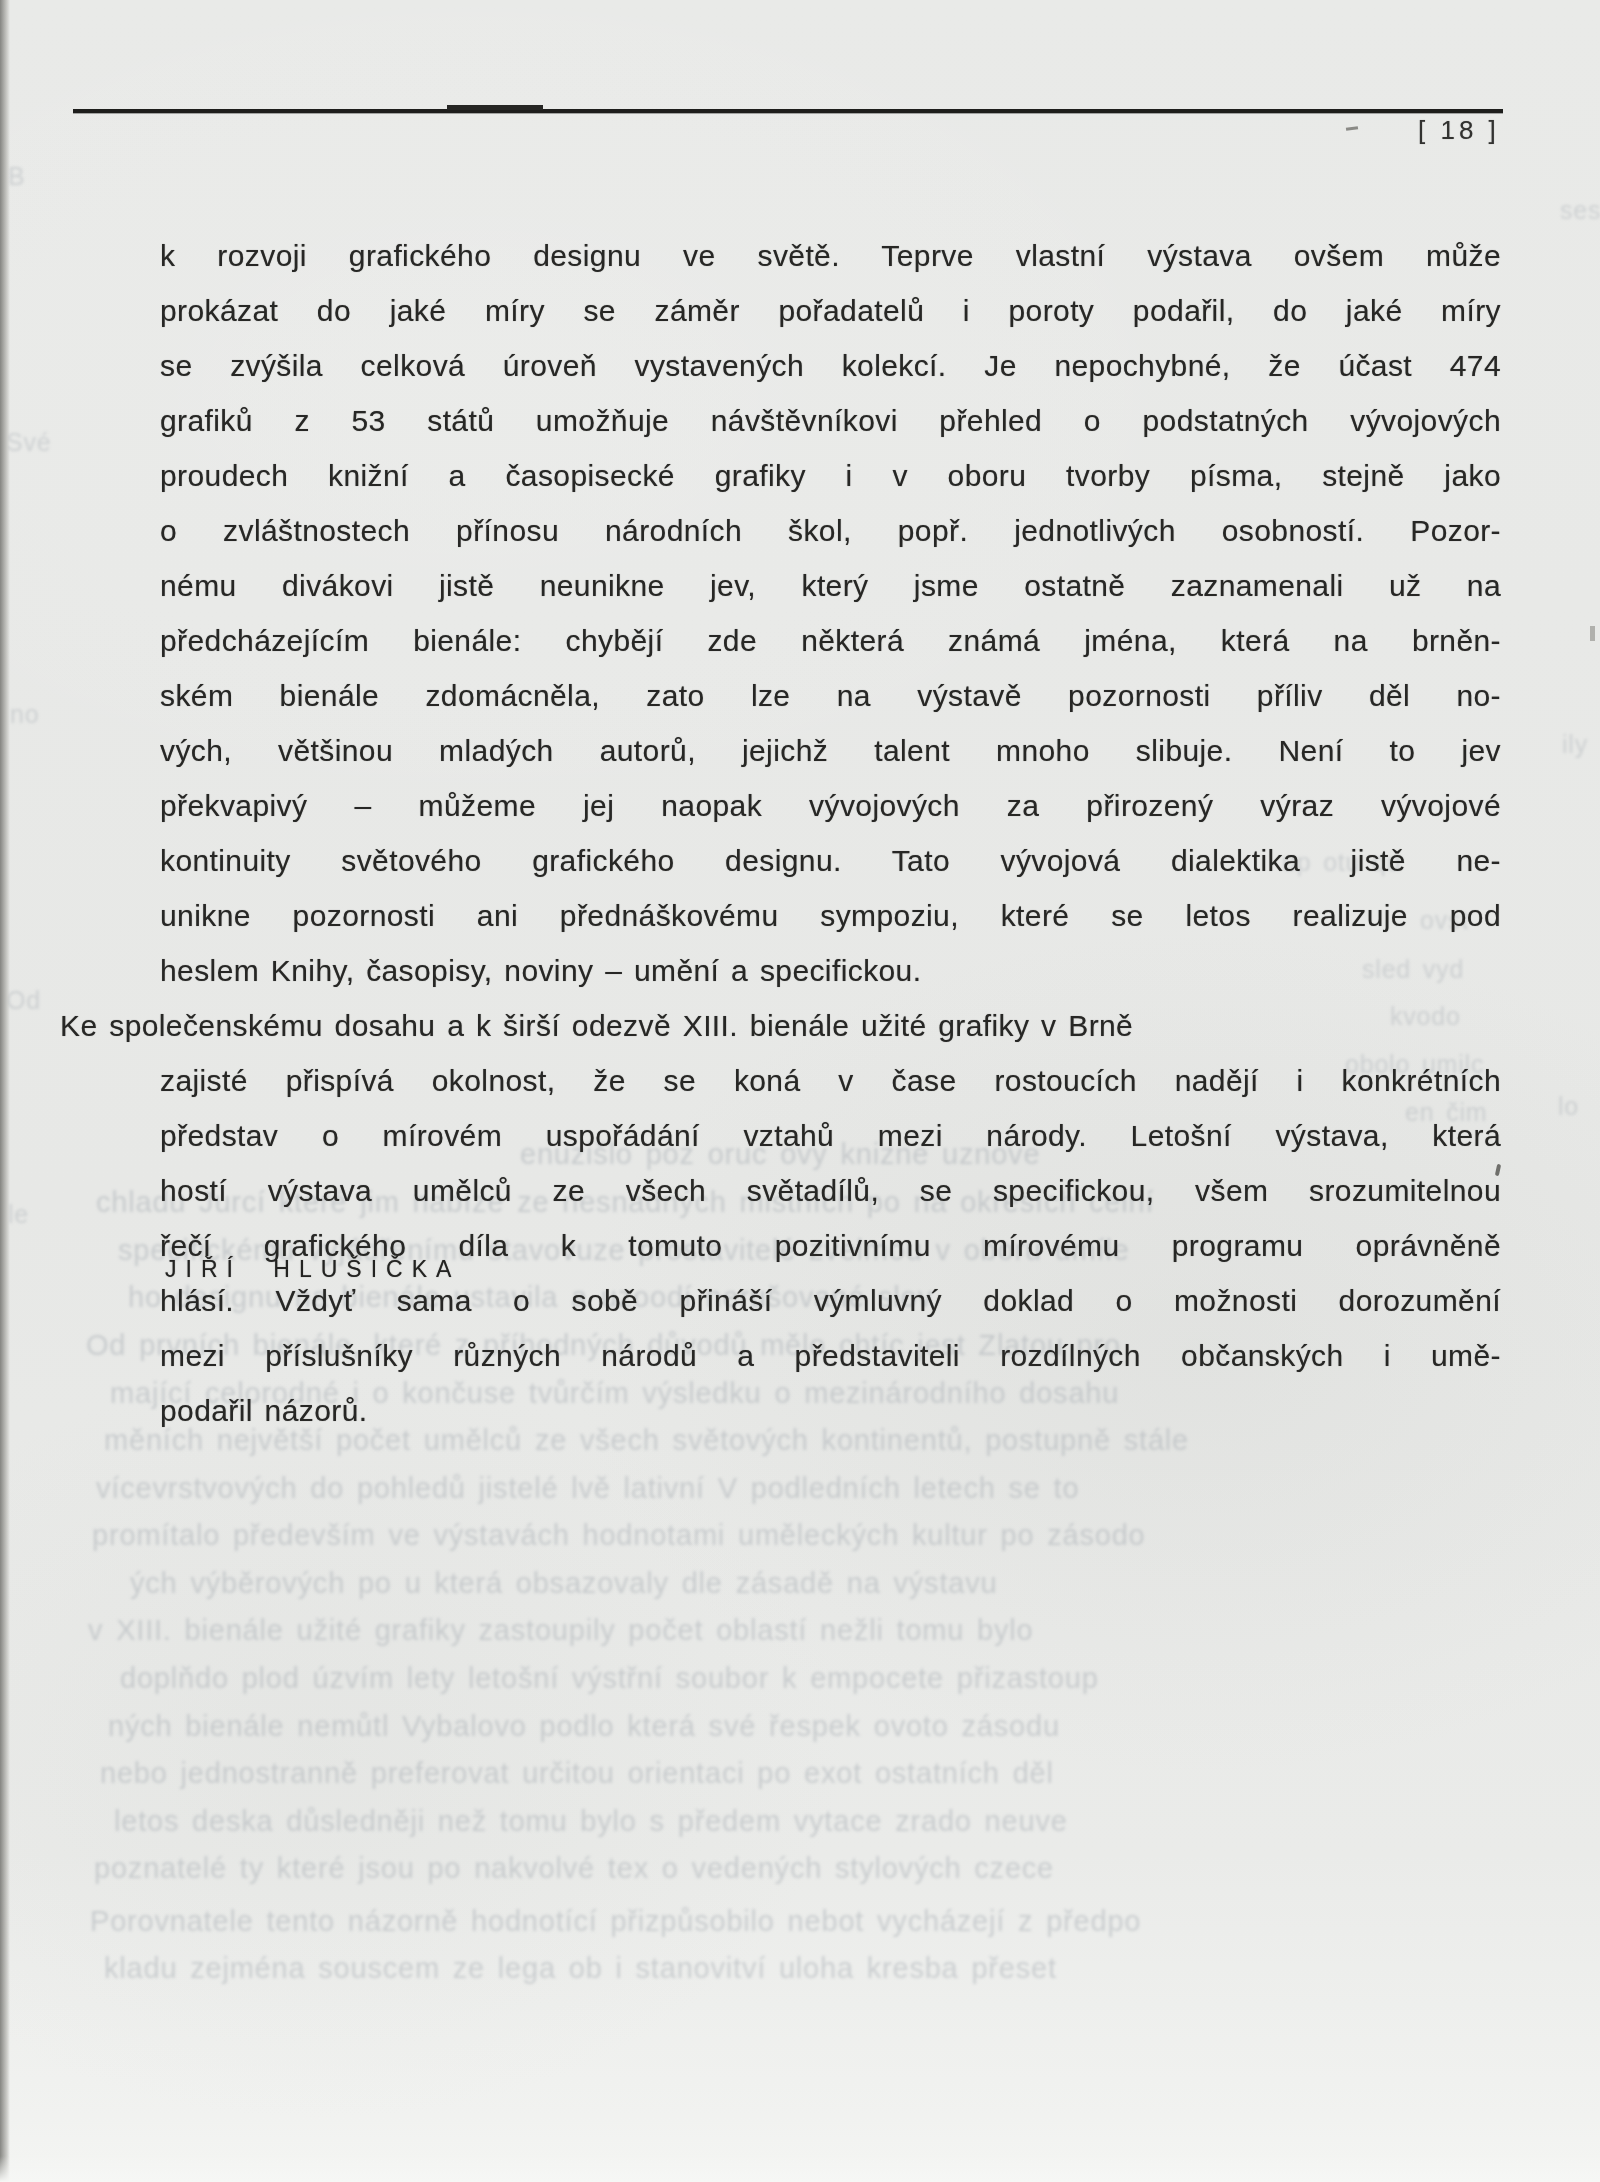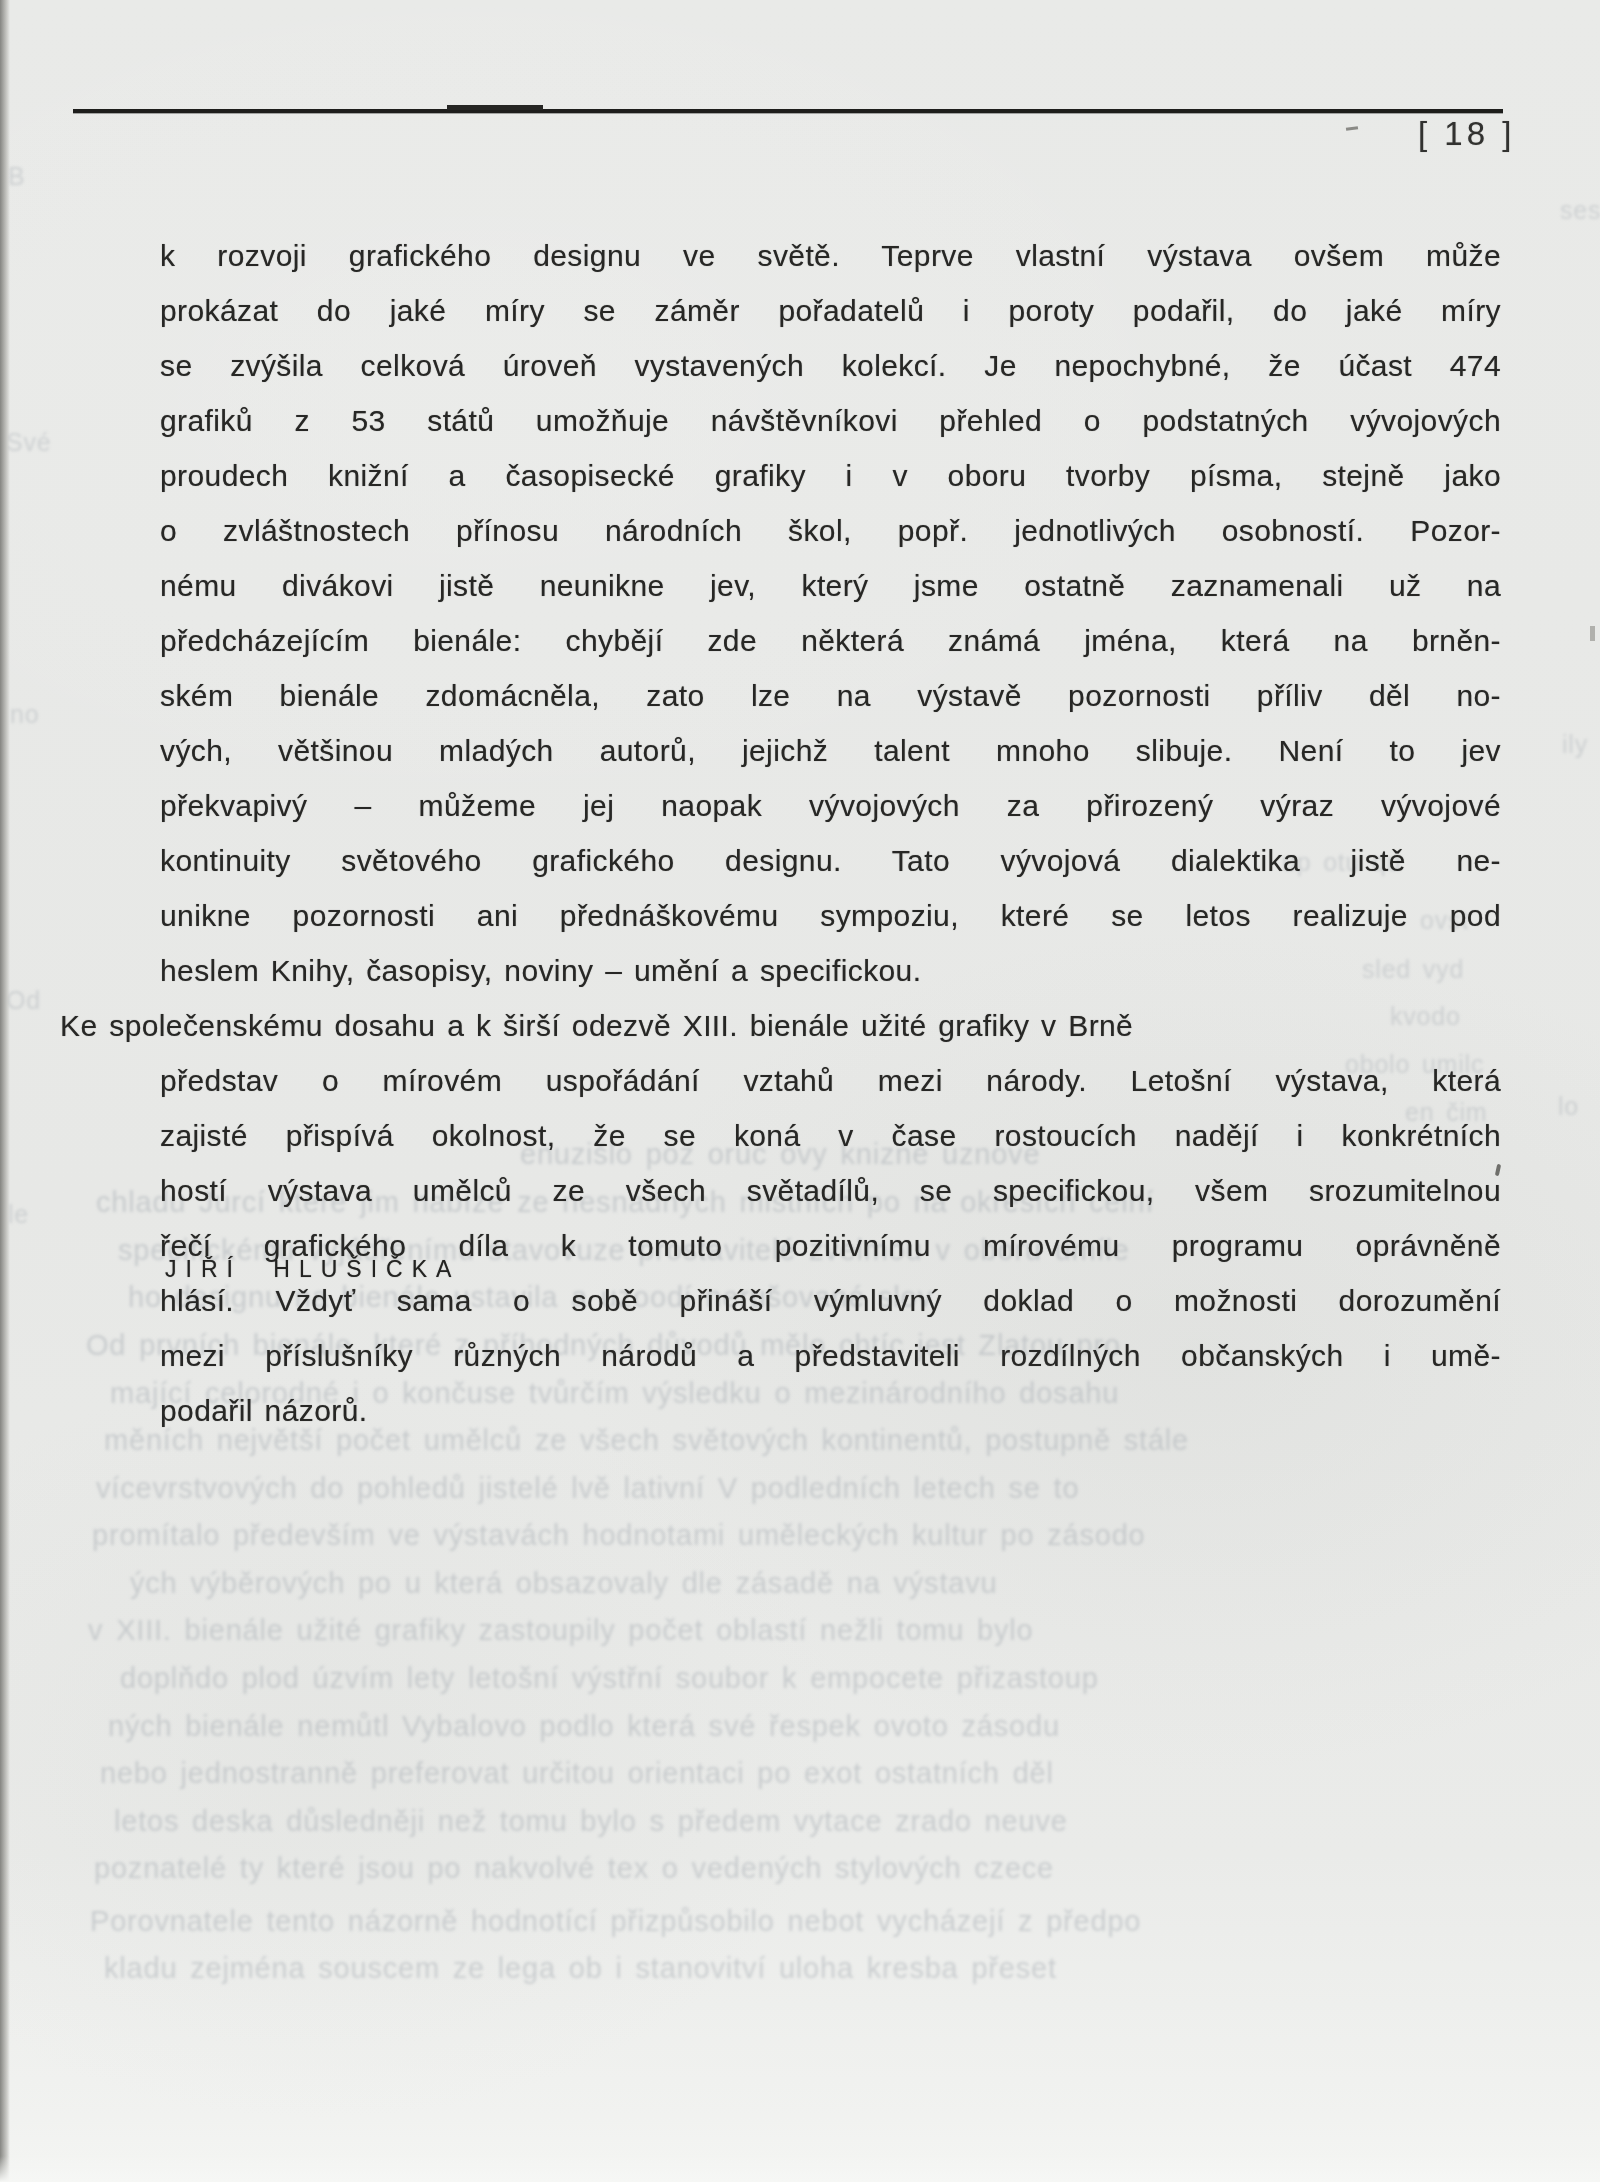--- a/index.html
+++ b/index.html
@@ -30,21 +30,21 @@
     position:absolute; left:73px; top:109px; width:1430px; height:4px;
     background:#1e1e1c;
     box-shadow:0 1px 0 rgba(30,30,28,0.35);
   }
   .rule-step {
     position:absolute; left:447px; top:105px; width:96px; height:5px;
     background:#262624;
   }
   .pagenum {
     position:absolute; left:1418px; top:115px;
-    font-size:33px; letter-spacing:4px; color:#323230;
+    font-size:26px; letter-spacing:4px; color:#323230;
     text-shadow:0 0 1px rgba(50,50,48,0.4);
   }
   .body-text {
     position:absolute; left:160px; top:224px; width:1341px;
   }
   .tl {
     font-size:30px; line-height:47px; height:47px; overflow:hidden;
     letter-spacing:0.4px; word-spacing:3px;
     color:#272725;
     text-shadow:0 0 1px rgba(40,40,38,0.45);
@@ -138,22 +138,22 @@
       <div class="tl">o zvláštnostech přínosu národních škol, popř. jednotlivých osobností. Pozor-</div>
       <div class="tl">nému divákovi jistě neunikne jev, který jsme ostatně zaznamenali už na</div>
       <div class="tl">předcházejícím bienále: chybějí zde některá známá jména, která na brněn-</div>
       <div class="tl">ském bienále zdomácněla, zato lze na výstavě pozornosti příliv děl no-</div>
       <div class="tl">vých, většinou mladých autorů, jejichž talent mnoho slibuje. Není to jev</div>
       <div class="tl">překvapivý – můžeme jej naopak vývojových za přirozený výraz vývojové</div>
       <div class="tl">kontinuity světového grafického designu. Tato vývojová dialektika jistě ne-</div>
       <div class="tl">unikne pozornosti ani přednáškovému sympoziu, které se letos realizuje pod</div>
       <div class="tl last">heslem Knihy, časopisy, noviny – umění a specifickou.</div>
       <div class="tl outdent">Ke společenskému dosahu a k širší odezvě XIII. bienále užité grafiky v Brně</div>
+      <div class="tl">zajisté přispívá okolnost, že se koná v čase rostoucích nadějí i konkrétních</div>
       <div class="tl">představ o mírovém uspořádání vztahů mezi národy. Letošní výstava, která</div>
-      <div class="tl">zajisté přispívá okolnost, že se koná v čase rostoucích nadějí i konkrétních</div>
       <div class="tl">hostí výstava umělců ze všech světadílů, se specifickou, všem srozumitelnou</div>
       <div class="tl">řečí grafického díla k tomuto pozitivnímu mírovému programu oprávněně</div>
       <div class="tl">hlásí. Vždyť sama o sobě přináší výmluvný doklad o možnosti dorozumění</div>
       <div class="tl">mezi příslušníky různých národů a představiteli rozdílných občanských i umě-</div>
       <div class="tl last">podařil názorů.</div>
     </div>
 
   <div class="signature">JIŘÍ HLUŠIČKA</div>
 
 </div>

